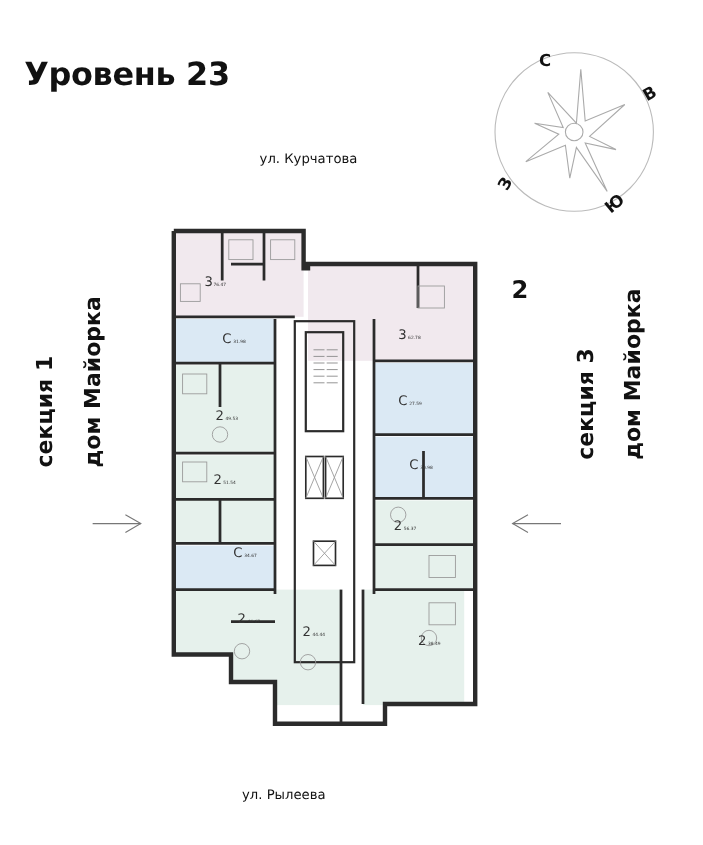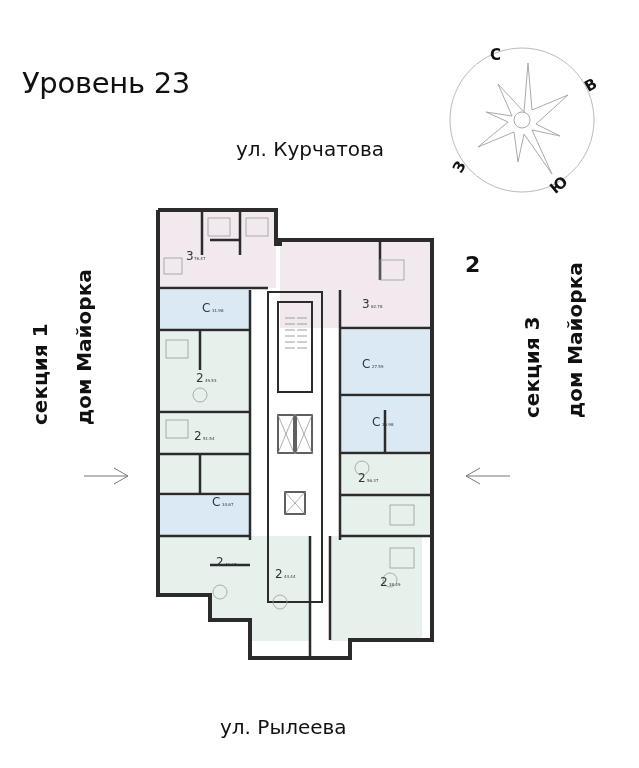--- a/index.html
+++ b/index.html
@@ -1,18 +1,18 @@
 <!DOCTYPE html>
 <html><head>
 <meta charset="utf-8">
 <style>
   html,body{margin:0;padding:0;background:#fff;}
   body{width:639px;height:768px;position:relative;overflow:hidden;font-family:"DejaVu Sans","Liberation Sans",sans-serif;color:#111;}
-  .title{position:absolute;left:22px;top:66px;font-size:29px;font-weight:normal;letter-spacing:-0.3px;}
-  .street{position:absolute;font-size:20px;font-weight:500;}
+  .title{position:absolute;left:22px;top:50px;font-size:29px;font-weight:bold;letter-spacing:-0.3px;}
+  .street{position:absolute;font-size:12px;font-weight:500;}
   .street.top{left:236px;top:137px;}
   .street.bottom{left:220px;top:715px;}
   .vlabel{position:absolute;font-size:20px;font-weight:bold;transform-origin:left top;transform:rotate(-90deg);white-space:nowrap;}
   .arrow{position:absolute;}
   .sec-num{position:absolute;left:465px;top:252px;font-size:22px;font-weight:bold;}
   .compass{position:absolute;left:440px;top:40px;}
   .compass-letter{position:absolute;font-size:15px;font-weight:bold;}
   .plan{position:absolute;left:150px;top:200px;}
 </style>
 </head>

